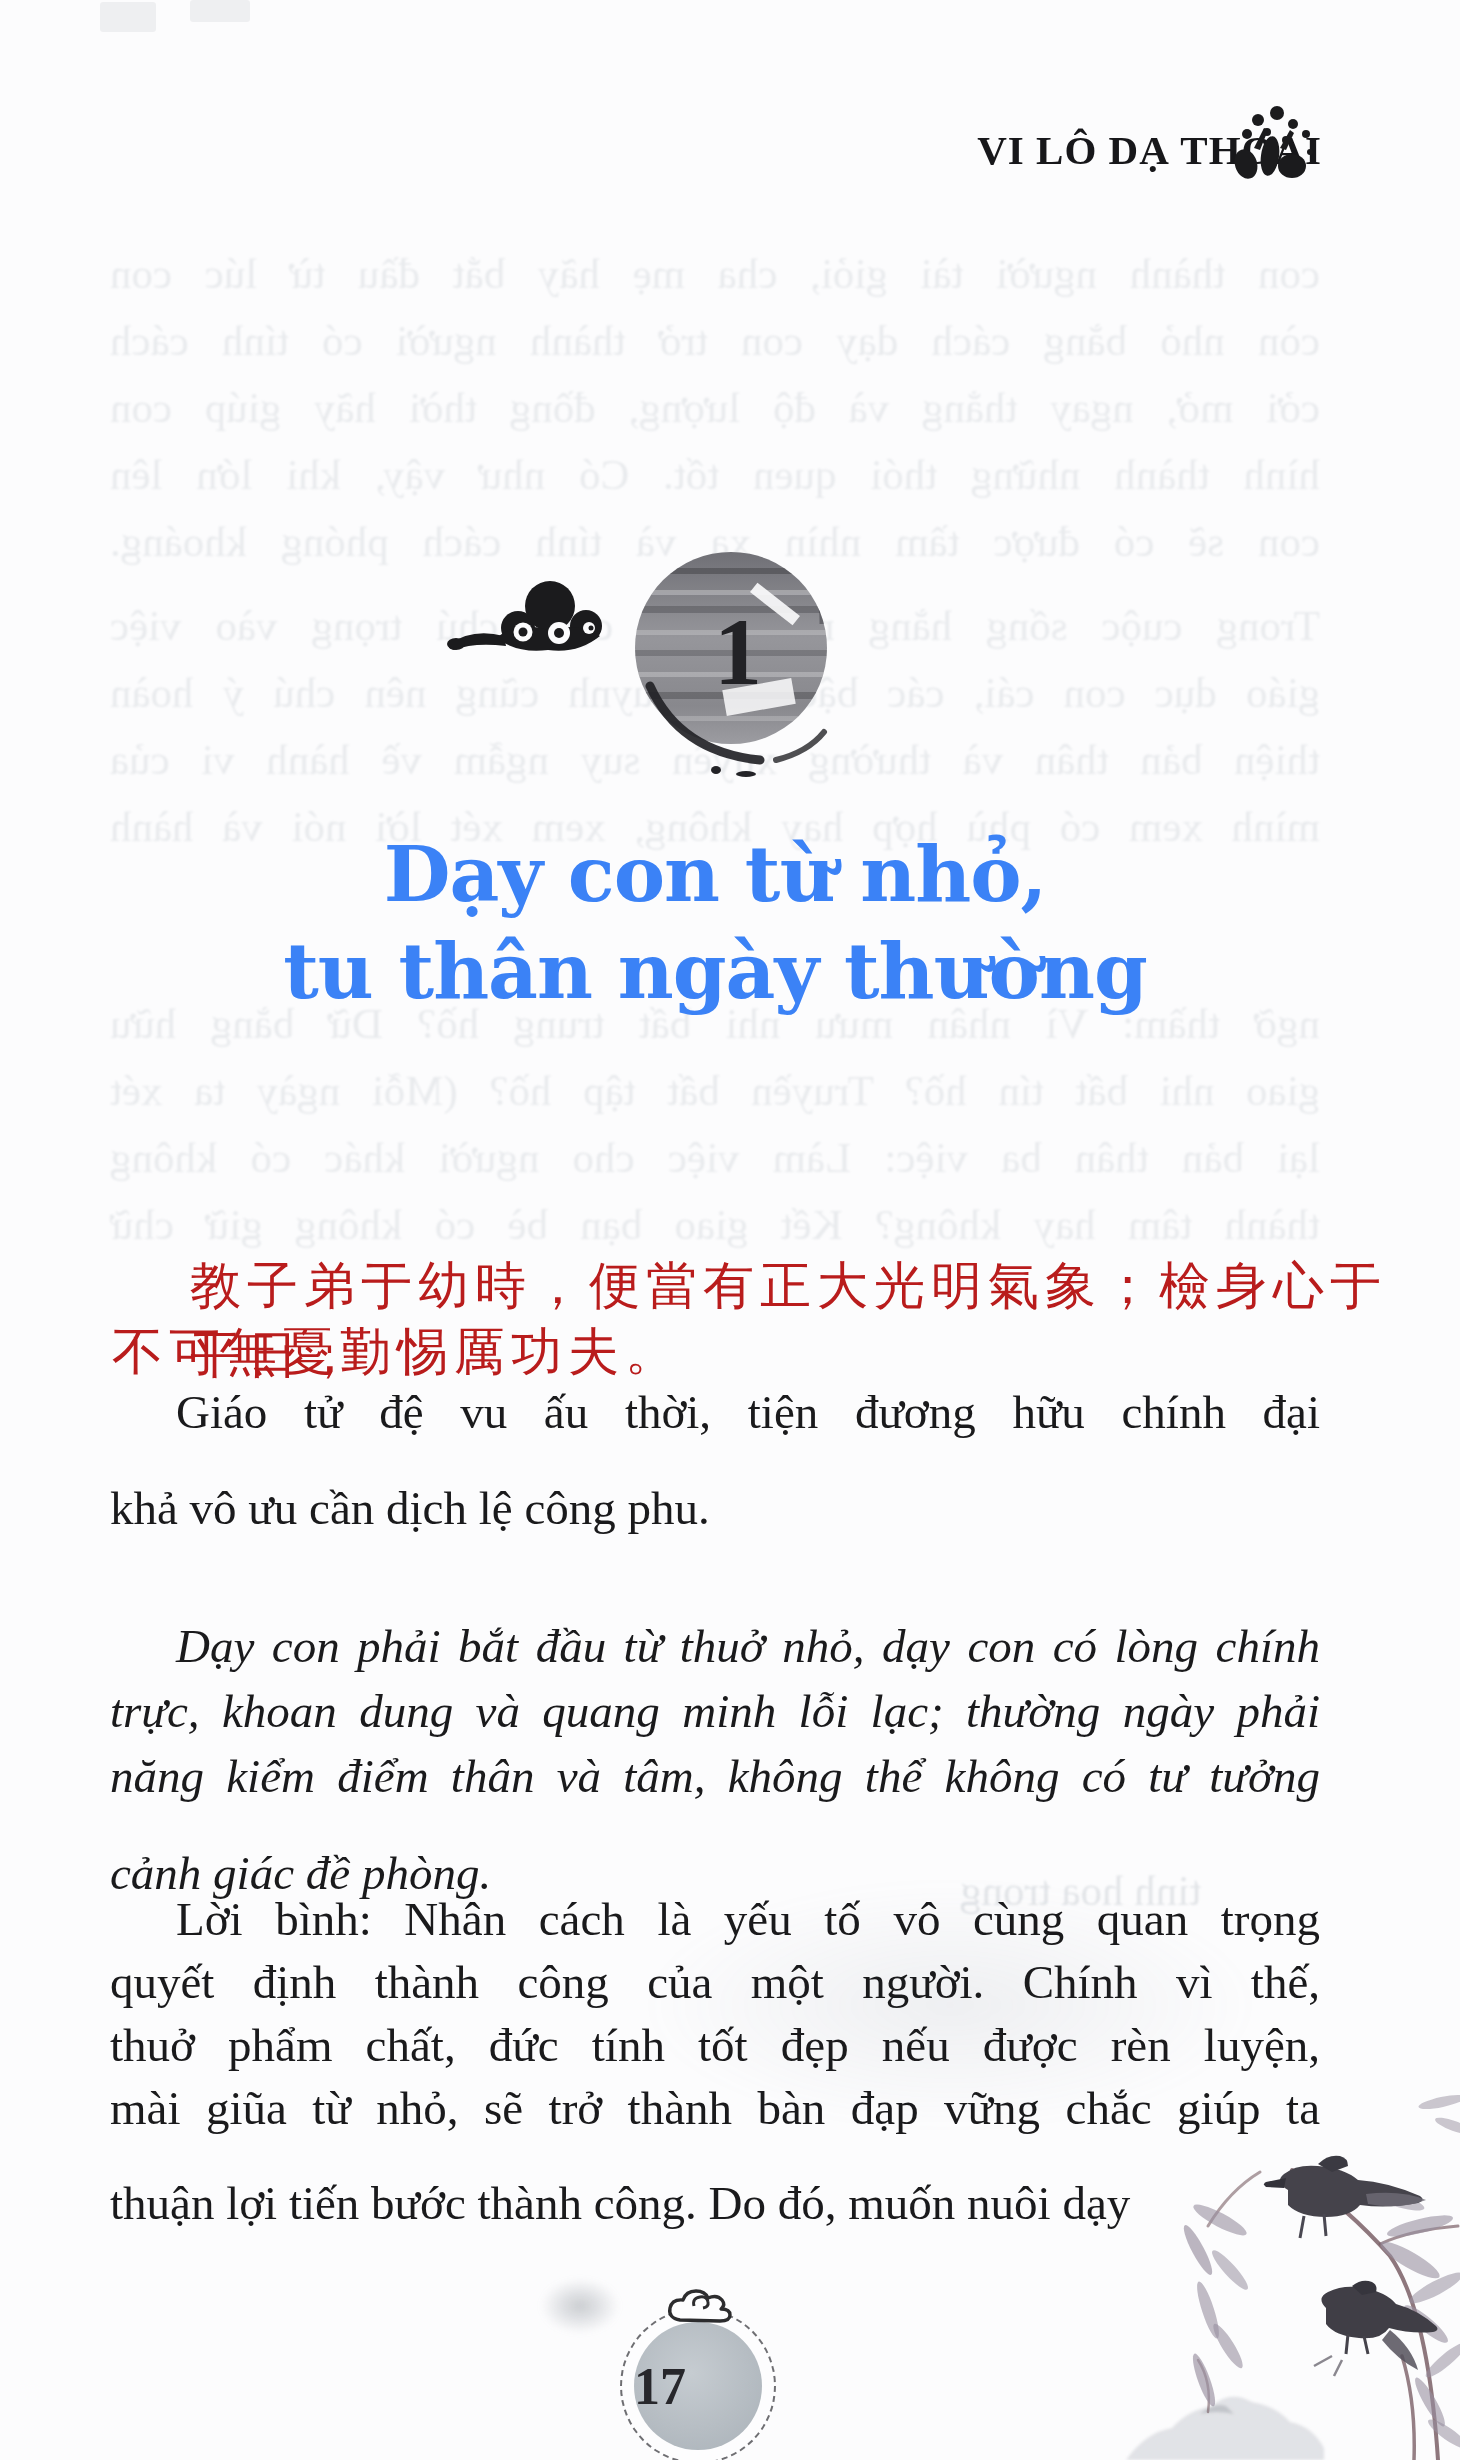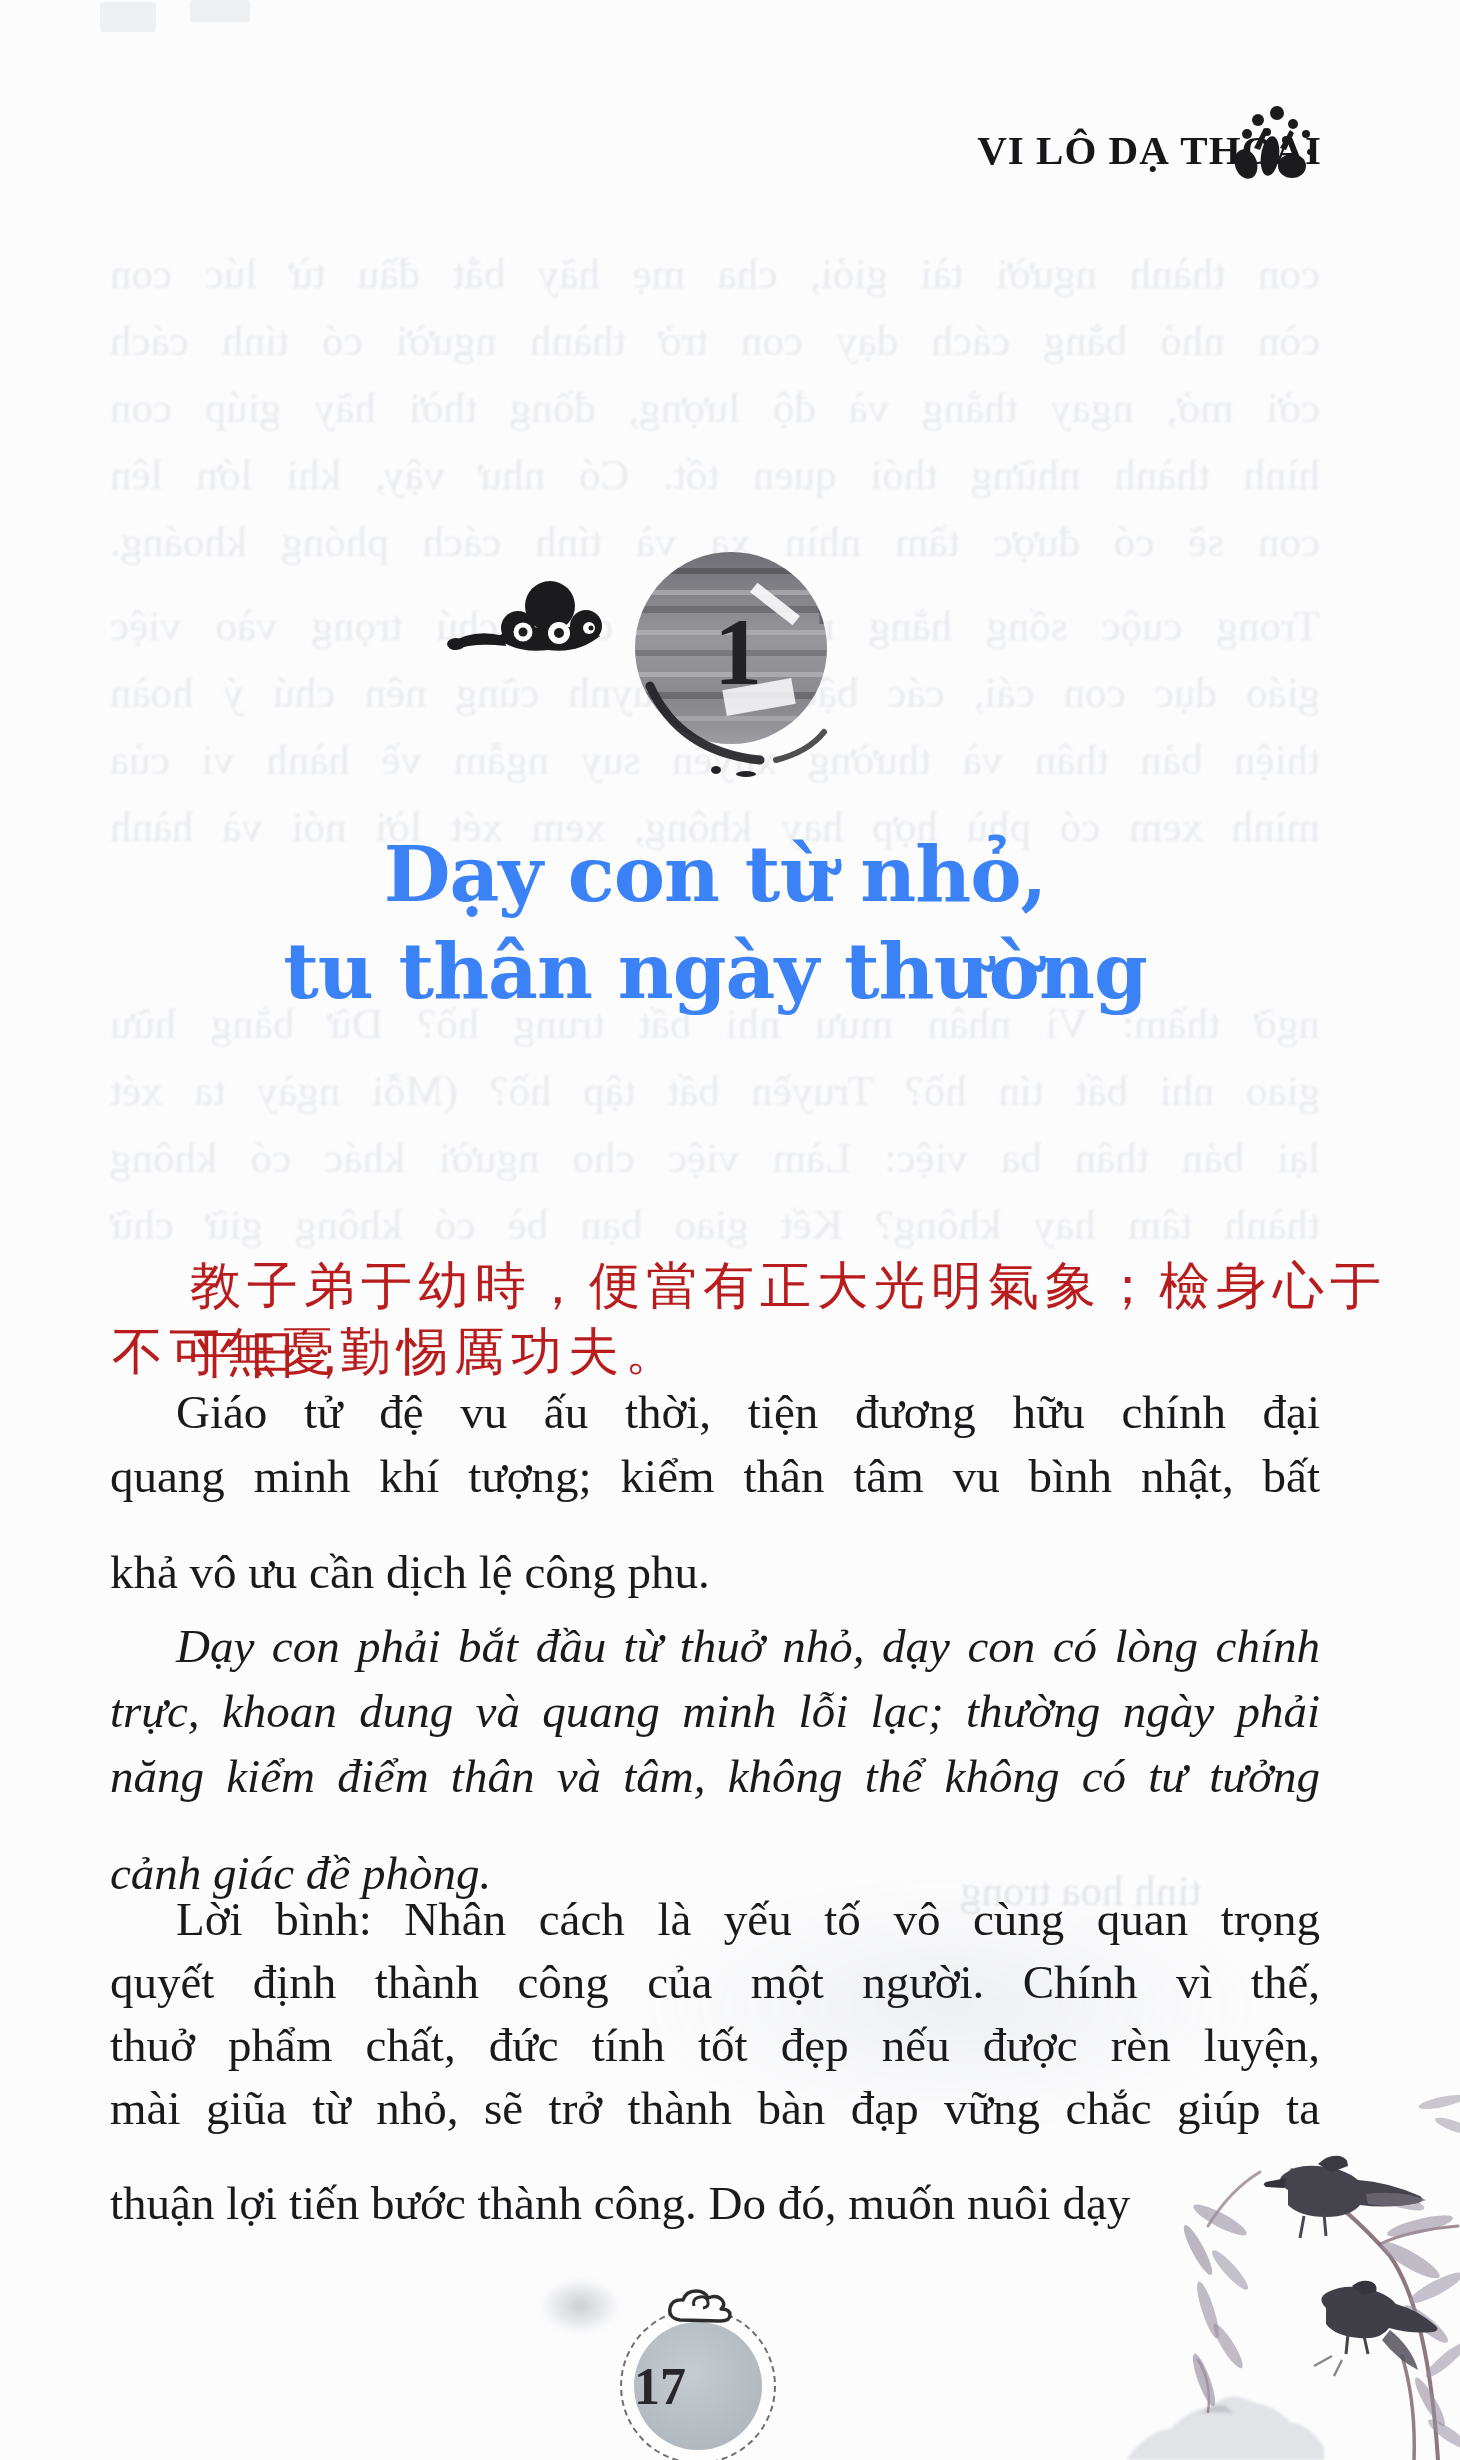--- a/index.html
+++ b/index.html
@@ -192,21 +192,20 @@
   <div class="title">
     <div>Dạy con từ nhỏ,</div>
     <div>tu thân ngày thường</div>
   </div>
 
   <div class="cn cn1">教子弟于幼時，便當有正大光明氣象；檢身心于平日，</div>
   <div class="cn cn2">不可無憂勤惕厲功夫。</div>
 
   <div class="para translit">
     <div class="ln indent">Giáo tử đệ vu ấu thời, tiện đương hữu chính đại</div>
-    <div class="ln">quang minh khí tượng; kiểm thân tâm vu bình nhật, bất</div>
     <div class="ln-last">khả vô ưu cần dịch lệ công phu.</div>
   </div>
 
   <div class="para trans">
     <div class="ln indent">Dạy con phải bắt đầu từ thuở nhỏ, dạy con có lòng chính</div>
     <div class="ln">trực, khoan dung và quang minh lỗi lạc; thường ngày phải</div>
     <div class="ln">năng kiểm điểm thân và tâm, không thể không có tư tưởng</div>
     <div class="ln-last">cảnh giác đề phòng.</div>
   </div>
 

